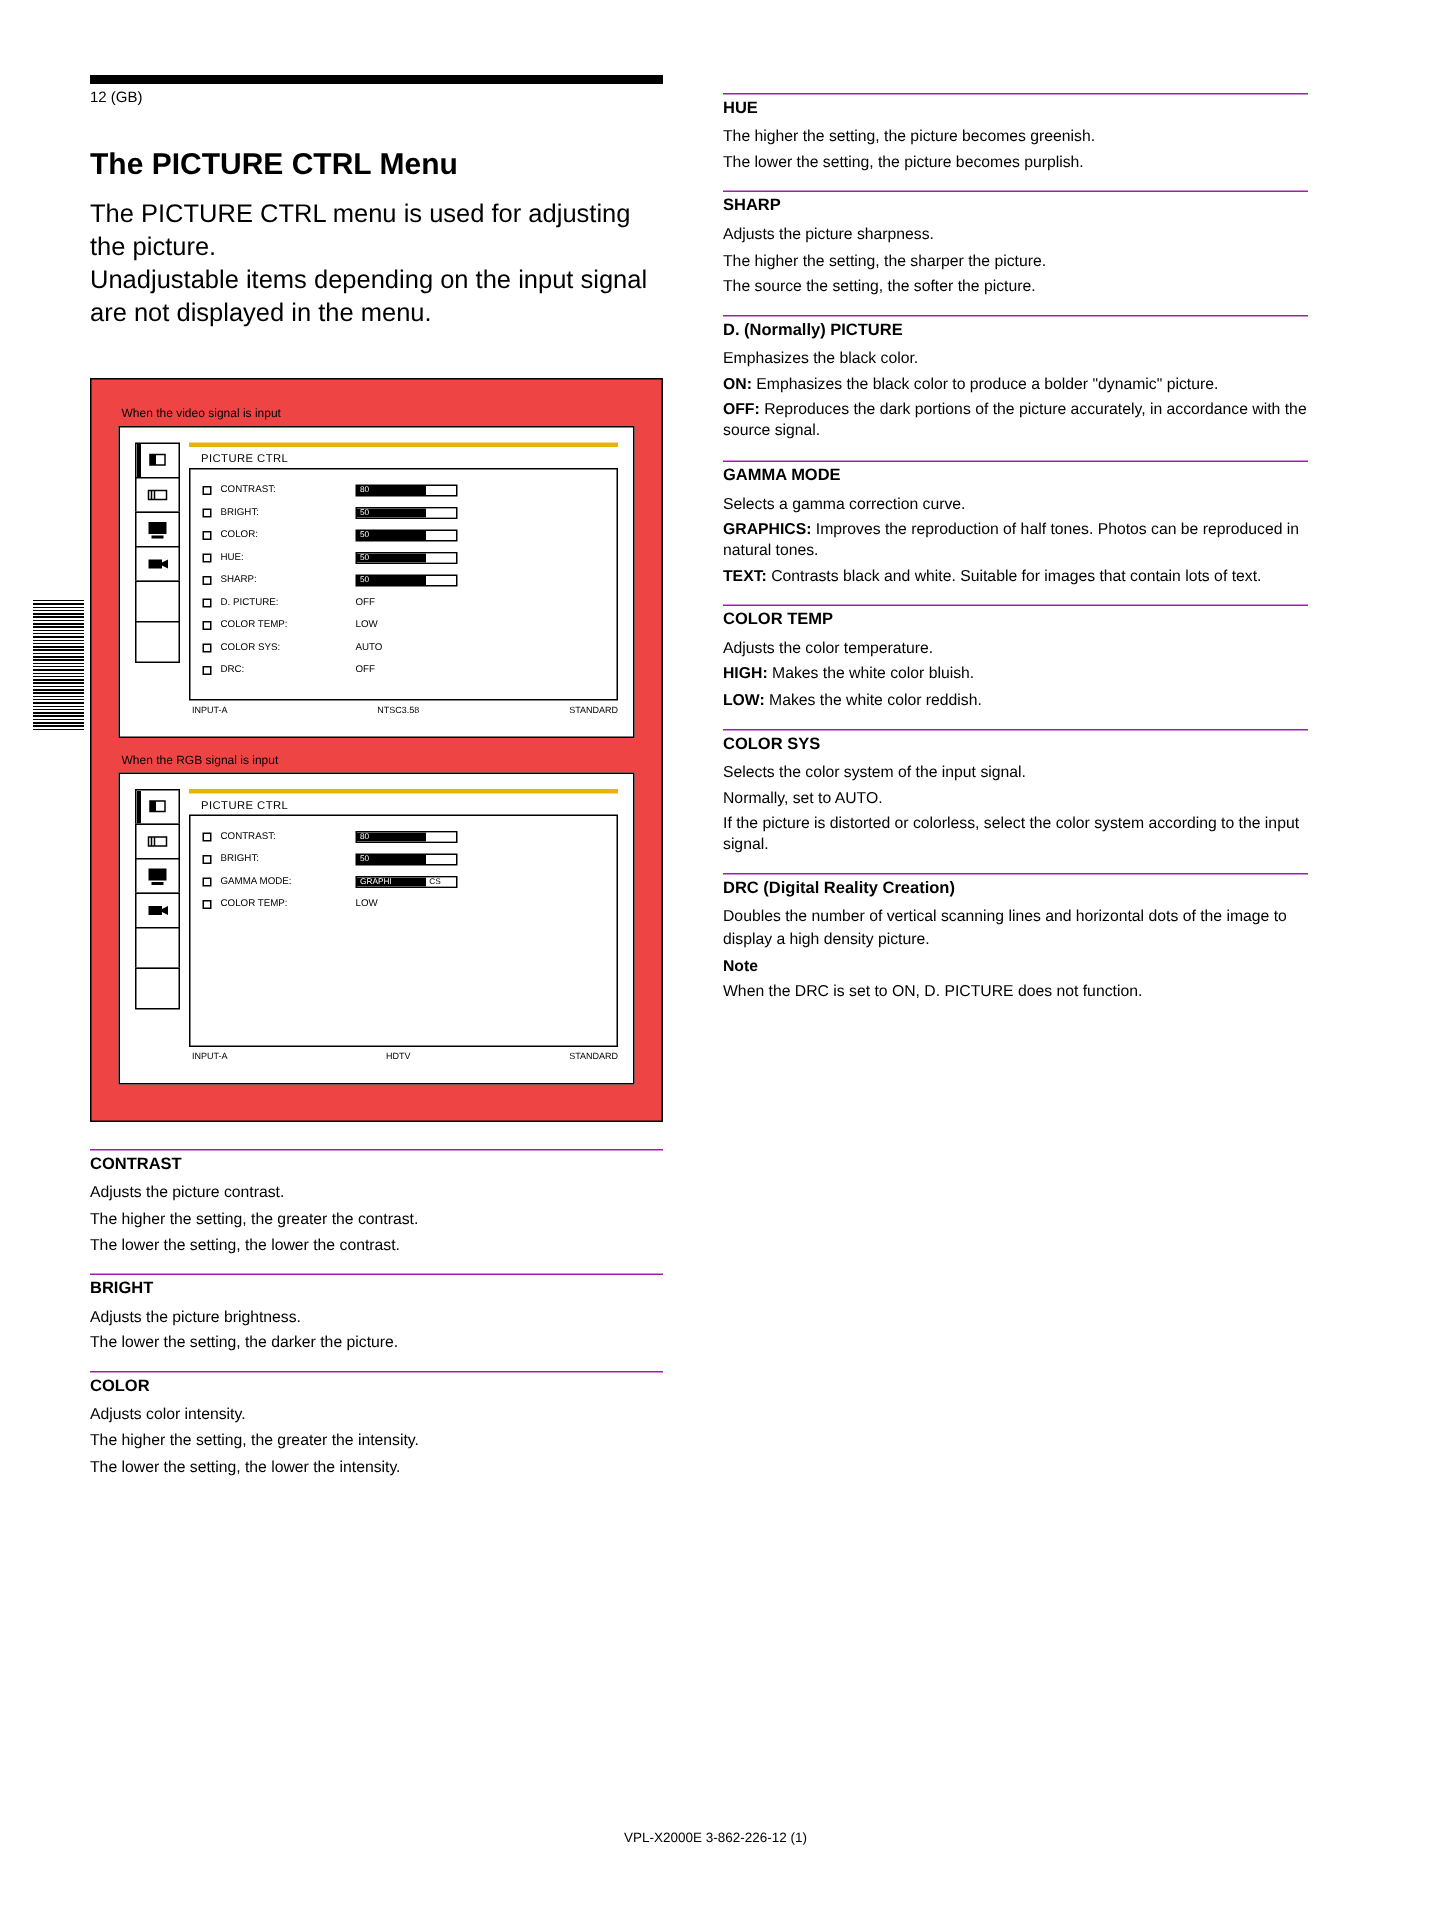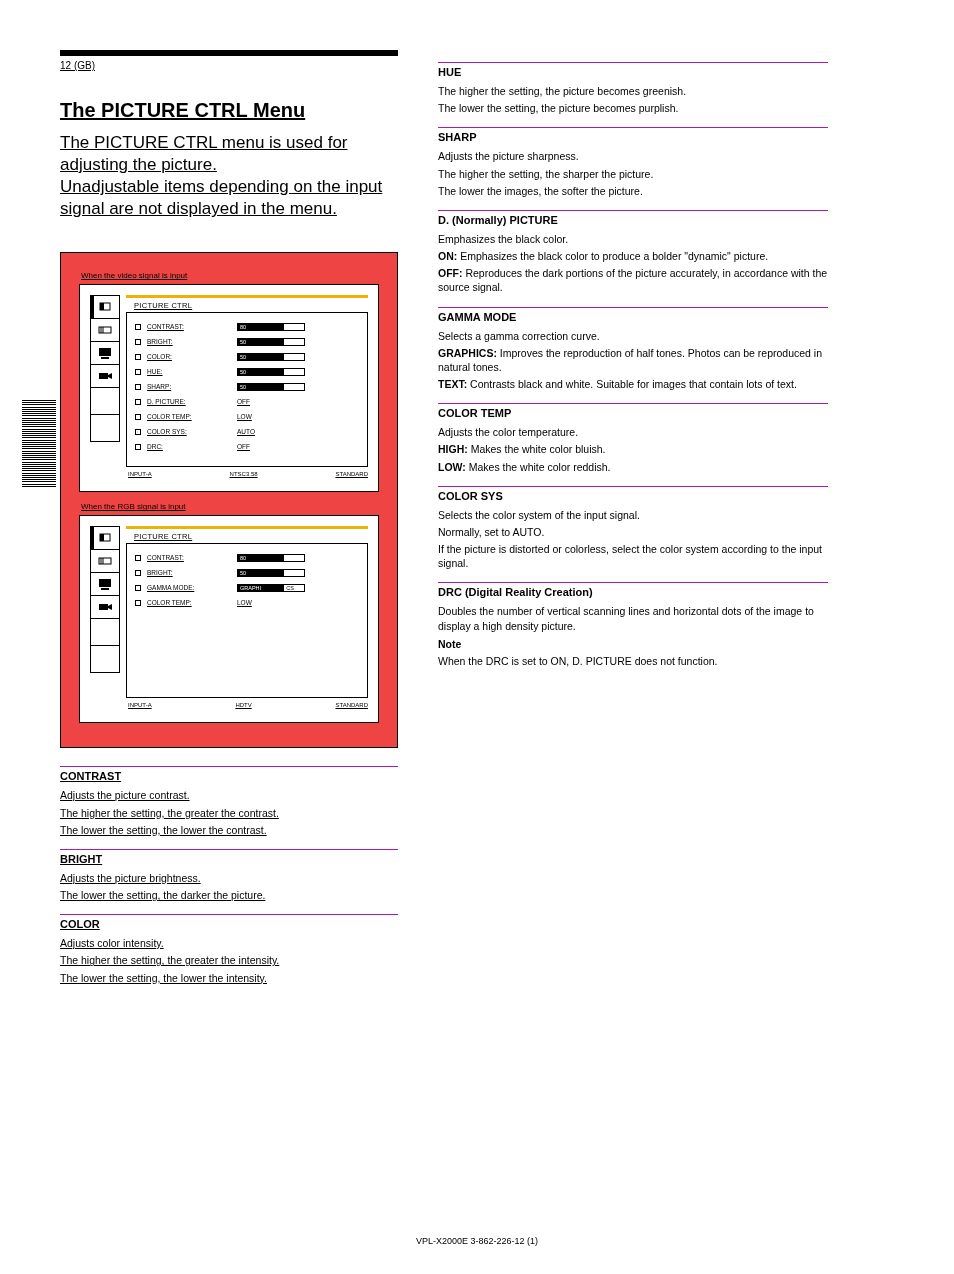--- a/index.html
+++ b/index.html
@@ -10,21 +10,21 @@
     font-family: Arial, Helvetica, sans-serif;
     color: #000;
     position: relative;
     font-size: 11px;
   }
   .page {
     padding: 50px 60px 40px 60px;
     display: flex;
     gap: 40px;
   }
-  .left-col { width: 338px; flex-shrink: 0; text-decoration: underline; }
+  .left-col { width: 382px; flex-shrink: 0; }
   .right-col { width: 390px; flex-shrink: 0; }
   .thick-rule { border-top: 6px solid #000; margin-bottom: 4px; }
   .pagenum { font-size: 10px; margin-bottom: 28px; }
   .main-title { font-size: 20px; font-weight: bold; margin-bottom: 10px; }
   .subtitle { font-size: 17px; margin-bottom: 32px; line-height: 1.3; }
 
   
   .side-tab {
     position: absolute;
     left: 22px;
@@ -116,21 +116,21 @@
     border-top: 1px solid #a21caf;
     padding-top: 3px;
     font-size: 11px;
     font-weight: bold;
     margin-bottom: 6px;
   }
   .spec-sec p { font-size: 10.5px; line-height: 1.35; margin-bottom: 3px; }
 
   .footer {
     position: absolute;
-    bottom: 28px;
+    bottom: 44px;
     left: 0; right: 0;
     text-align: center;
     font-size: 9px;
   }
 
   
   .mini-icon { width:16px; height:16px; }
 </style>
 </head>
 <body>
@@ -348,21 +348,21 @@
     <div id="right-secs">
         <div class="spec-sec">
           <div class="hd">HUE</div>
           <p>The higher the setting, the picture becomes greenish.</p>
           <p>The lower the setting, the picture becomes purplish.</p>
         </div>
         <div class="spec-sec">
           <div class="hd">SHARP</div>
           <p>Adjusts the picture sharpness.</p>
           <p>The higher the setting, the sharper the picture.</p>
-          <p>The lower the images, the softer the picture.</p>
+          <p>The source the setting, the softer the picture.</p>
         </div>
         <div class="spec-sec">
           <div class="hd">D. (Normally) PICTURE</div>
           <p>Emphasizes the black color.</p>
           <p><b>ON: </b>Emphasizes the black color to produce a bolder "dynamic" picture.</p>
           <p><b>OFF: </b>Reproduces the dark portions of the picture accurately, in accordance with the source signal.</p>
         </div>
         <div class="spec-sec">
           <div class="hd">GAMMA MODE</div>
           <p>Selects a gamma correction curve.</p>

